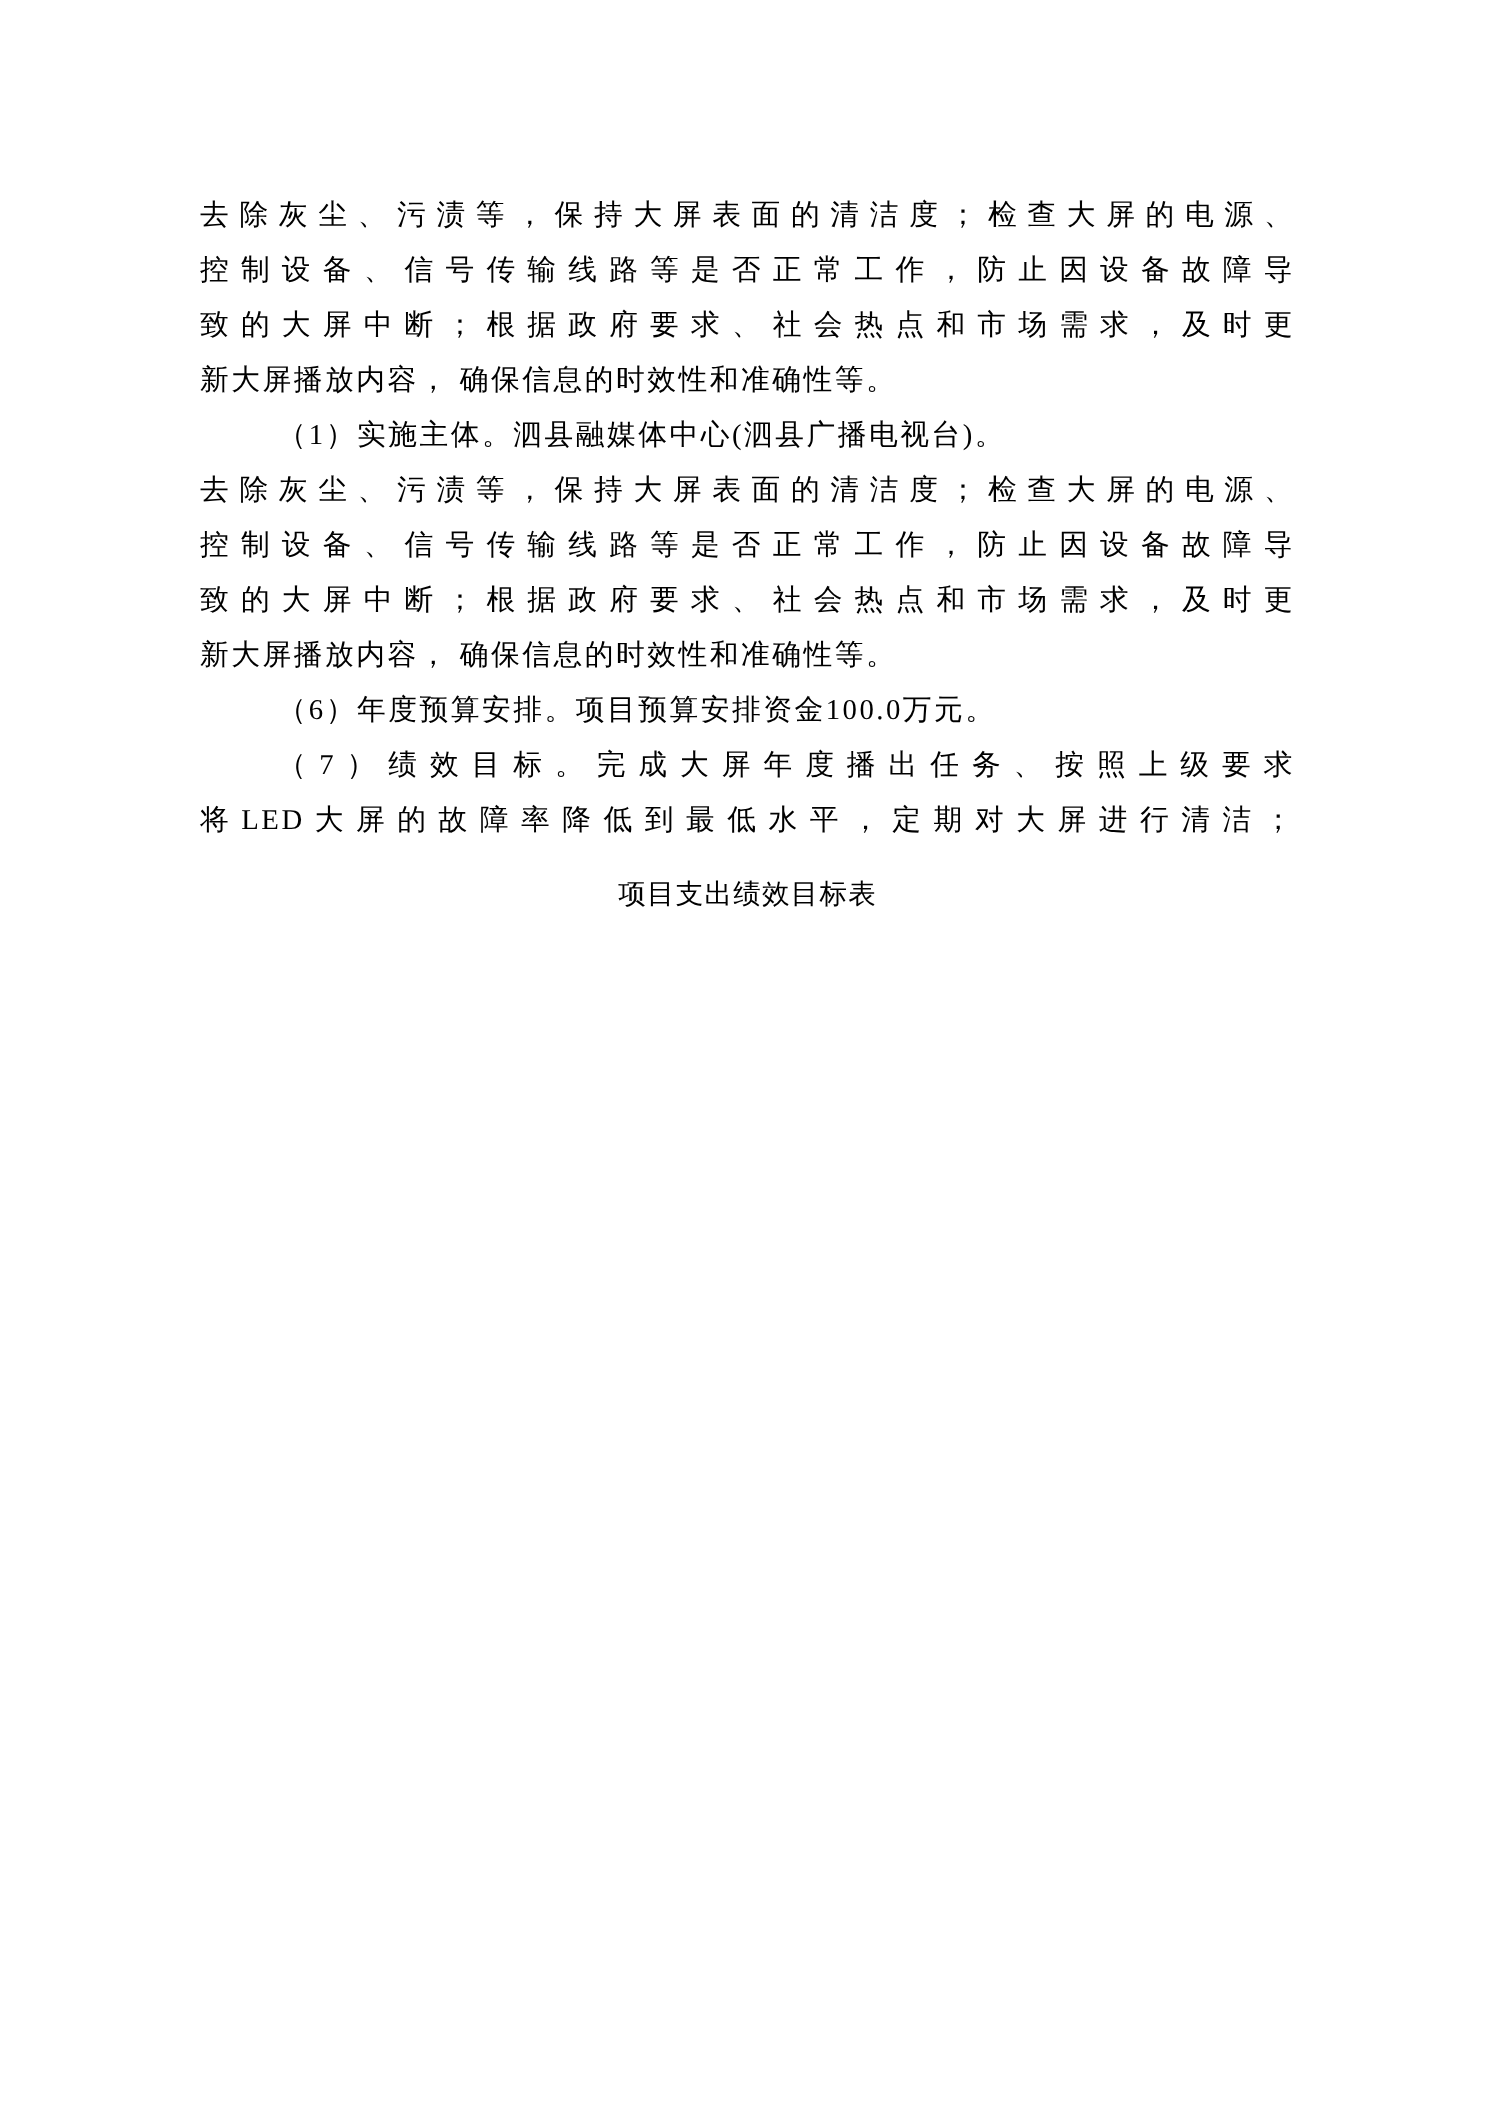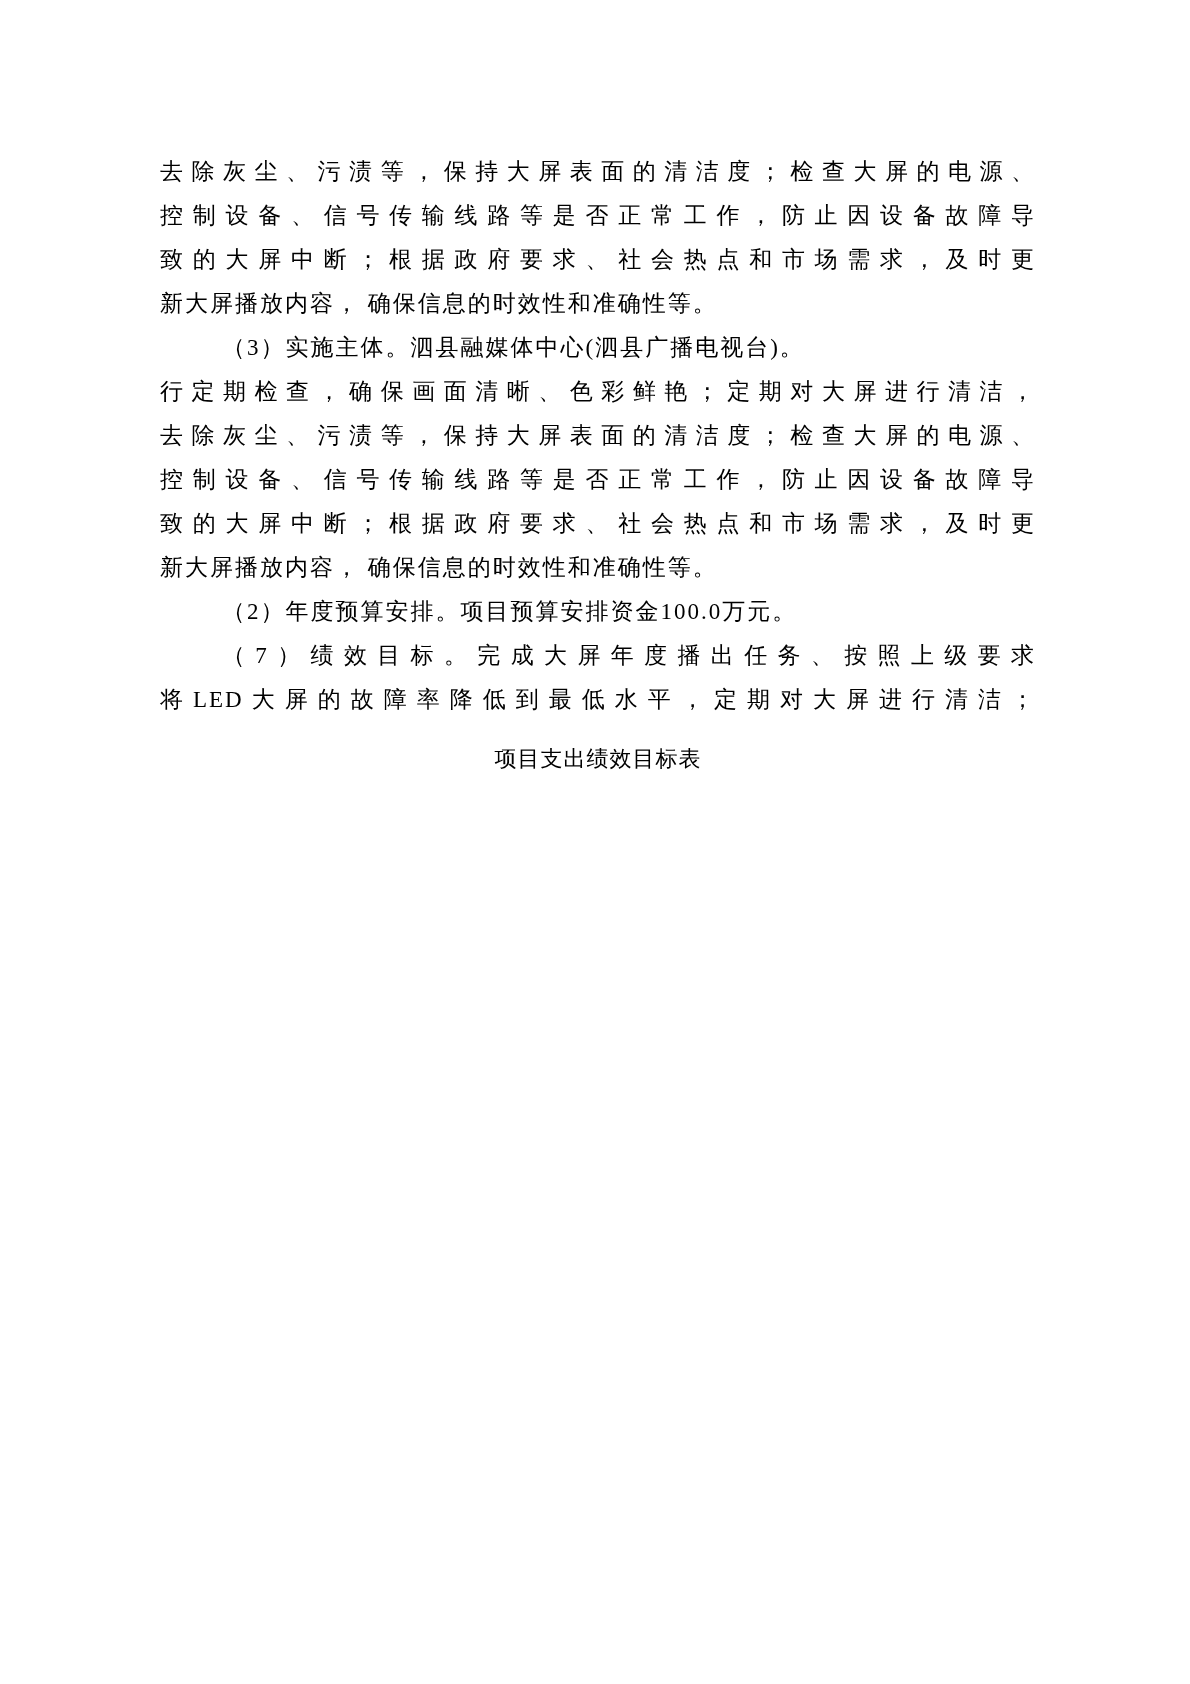--- a/index.html
+++ b/index.html
@@ -40,27 +40,26 @@
 <body>
 
 <div class="page">
   <div class="content">
 
     <div>
       <div class="ln fill">去除灰尘、污渍等，保持大屏表面的清洁度；检查大屏的电源、</div>
       <div class="ln fill">控制设备、信号传输线路等是否正常工作，防止因设备故障导</div>
       <div class="ln fill">致的大屏中断；根据政府要求、社会热点和市场需求，及时更</div>
       <div class="ln">新大屏播放内容， 确保信息的时效性和准确性等。</div>
-      <div class="ln ind">（3）实施主体。泗县融媒体中心(泗县广播电视台)。</div>
-      <div class="ln fill">行定期检查，确保画面清晰、色彩鲜艳；定期对大屏进行清洁，</div>
+      <div class="ln ind">（1）实施主体。泗县融媒体中心(泗县广播电视台)。</div>
       <div class="ln fill">去除灰尘、污渍等，保持大屏表面的清洁度；检查大屏的电源、</div>
       <div class="ln fill">控制设备、信号传输线路等是否正常工作，防止因设备故障导</div>
       <div class="ln fill">致的大屏中断；根据政府要求、社会热点和市场需求，及时更</div>
       <div class="ln">新大屏播放内容， 确保信息的时效性和准确性等。</div>
-      <div class="ln ind">（2）年度预算安排。项目预算安排资金100.0万元。</div>
+      <div class="ln ind">（6）年度预算安排。项目预算安排资金100.0万元。</div>
       <div class="ln ind fill">（7）绩效目标。完成大屏年度播出任务、按照上级要求</div>
       <div class="ln fill">将LED大屏的故障率降低到最低水平，定期对大屏进行清洁；</div>
     </div>
 
     <div class="table-title">项目支出绩效目标表</div>
 
   </div>
 </div>
 
 </body></html>

